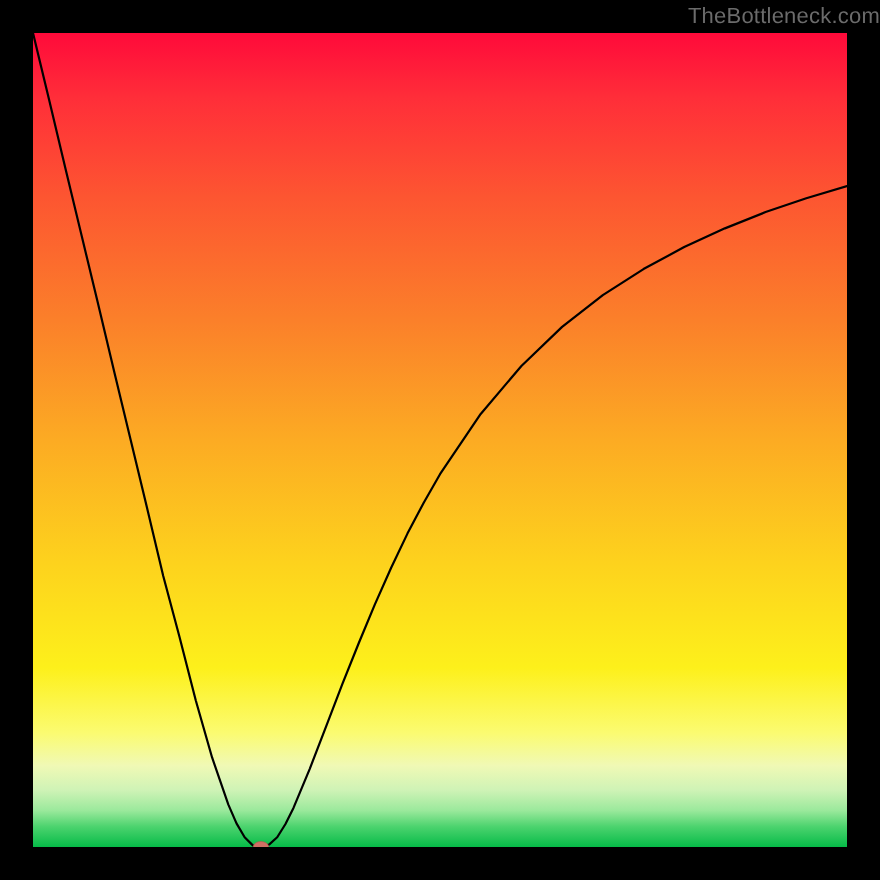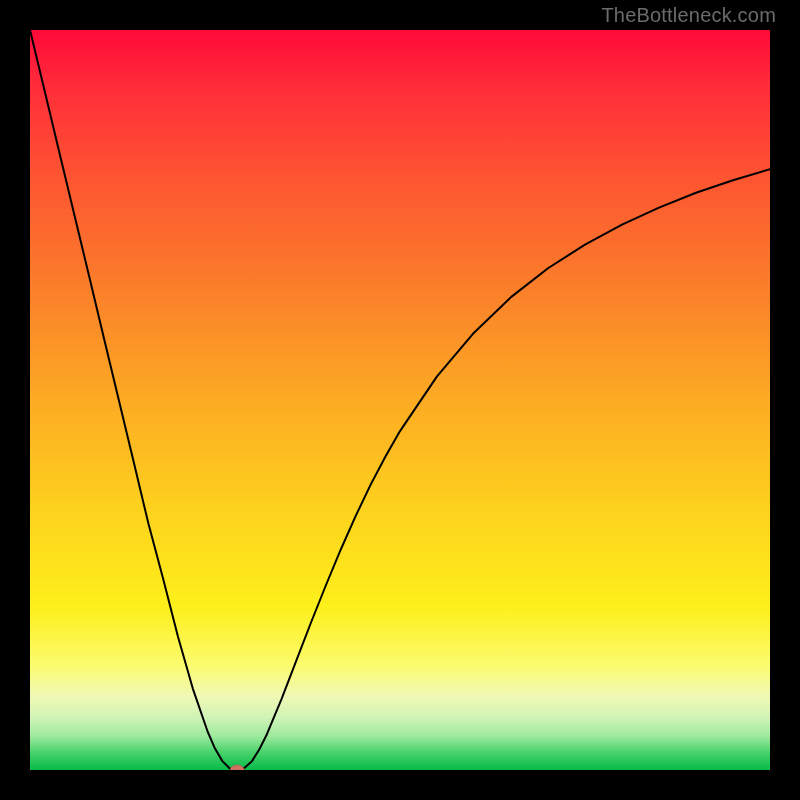--- a/index.html
+++ b/index.html
@@ -45,21 +45,21 @@
     position: absolute;
     left: 0;
     top: 0;
     width: 740px;
     height: 740px;
     pointer-events: none;
   }
   .watermark {
     position: absolute;
     top: 4px;
-    right: 24px;
+    right: 0;
     color: #6b6b6b;
     font-size: 20px;
     font-weight: 500;
     letter-spacing: 0.2px;
     user-select: none;
   }
 </style>
 </head>
 <body>
 

